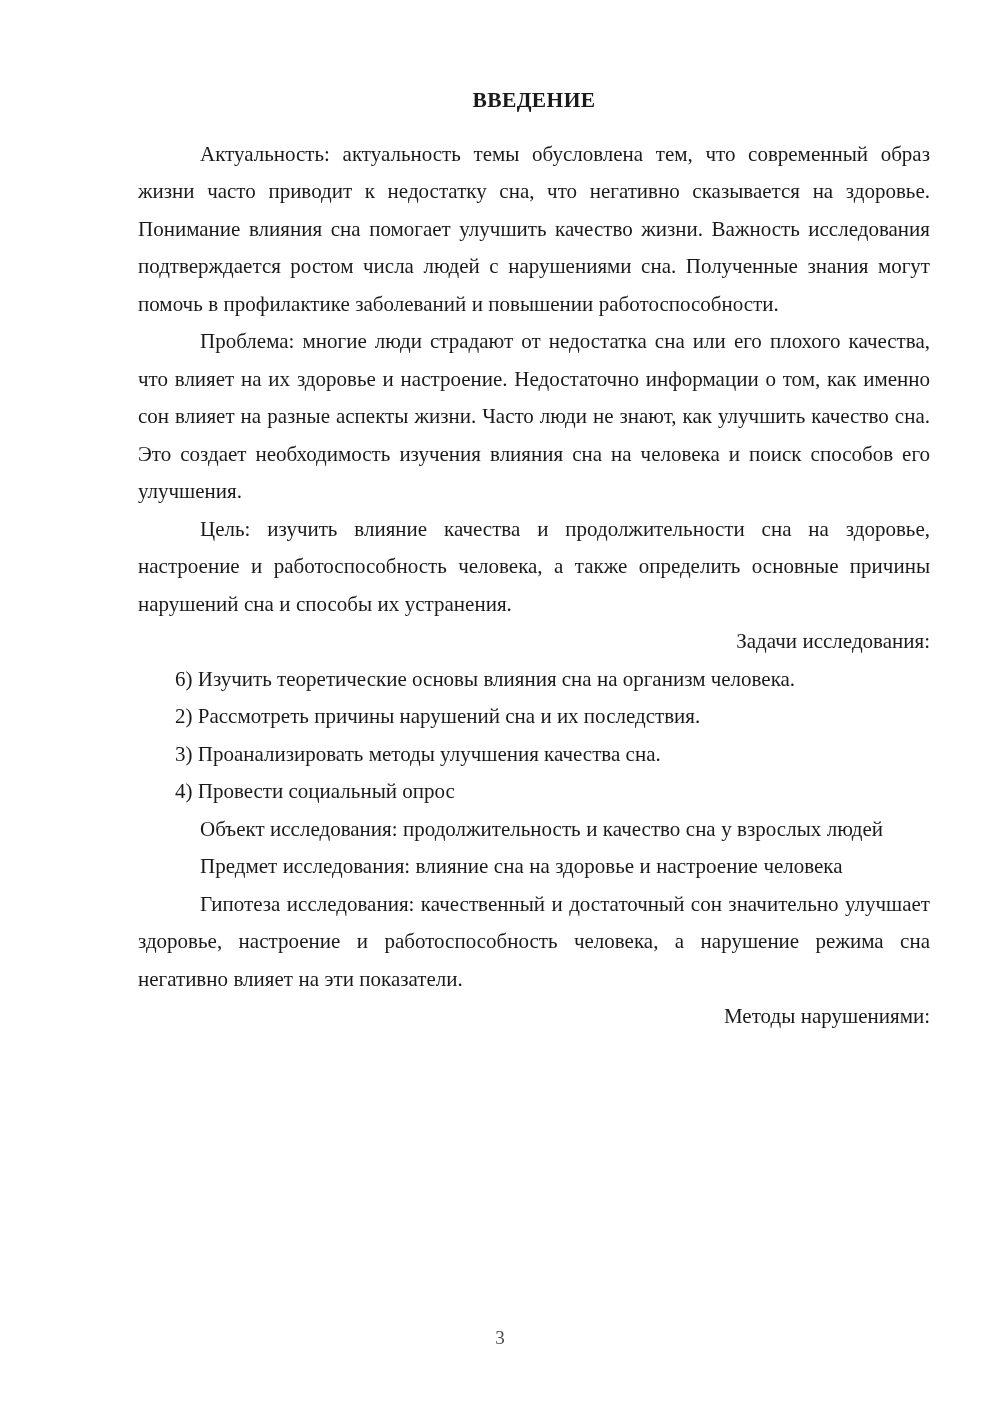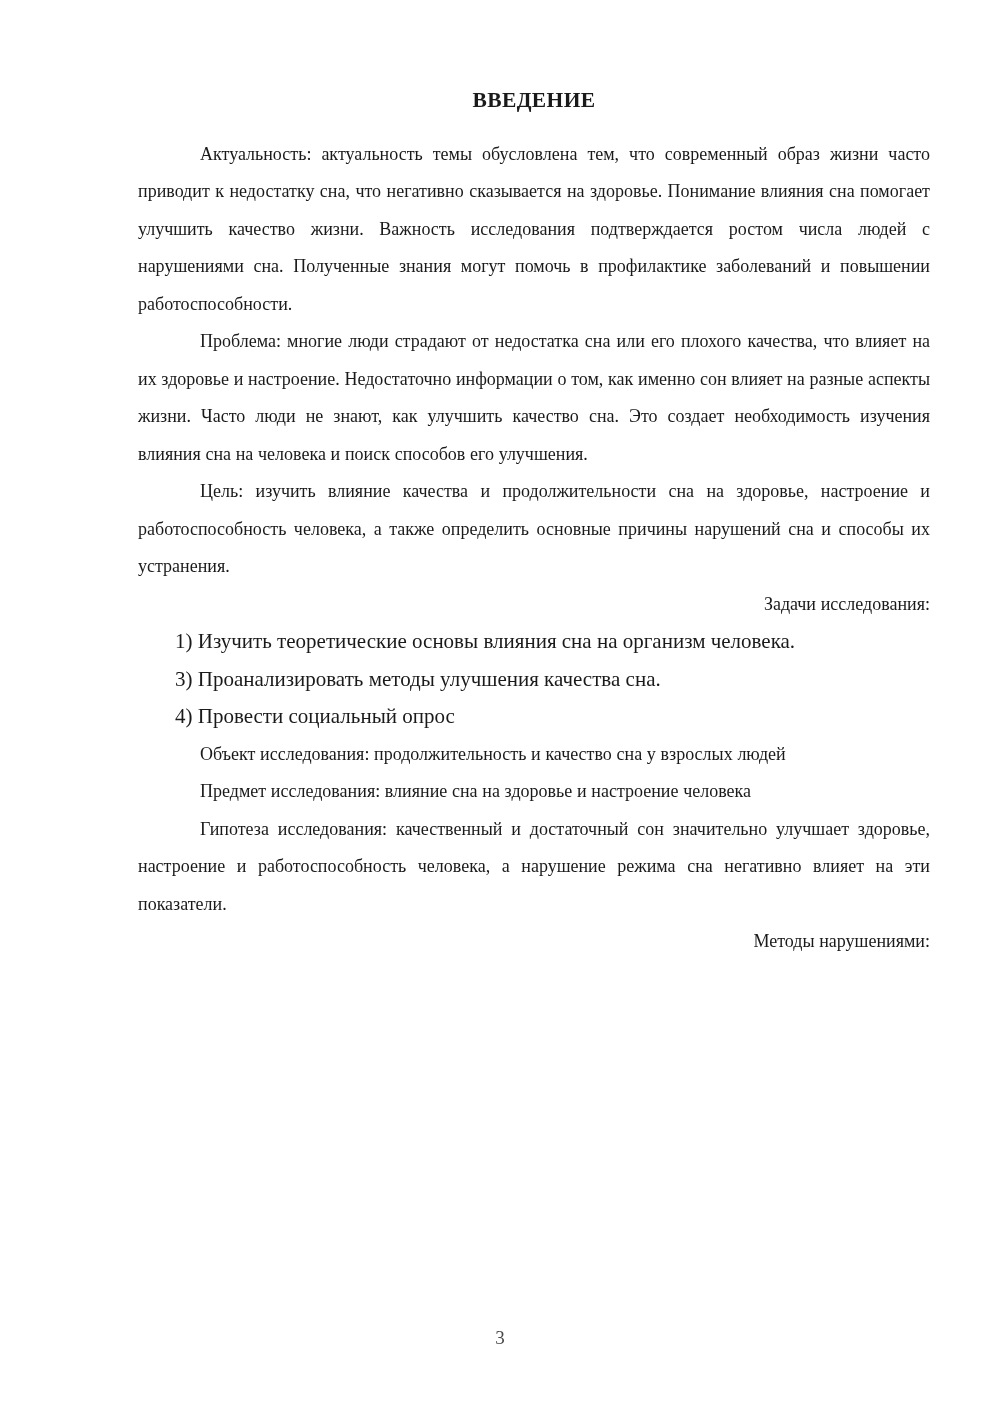--- a/index.html
+++ b/index.html
@@ -31,21 +31,21 @@
   }
   .doc-title {
     font-size: 21.5px;
     font-weight: bold;
     text-align: center;
     letter-spacing: 0.4px;
     margin: 0 0 22px 0;
     line-height: 1.2;
   }
   p.para {
-    font-size: 18px;
+    font-size: 21px;
     line-height: 37.5px;
     text-align: justify;
     text-justify: inter-word;
     text-indent: 62px;
     margin: 0 0 0 0;
     hyphens: none;
     word-spacing: 0.2px;
   }
   p.para.last-left {
     text-align: right;
@@ -84,21 +84,22 @@
 
     <p class="para">Актуальность: актуальность темы обусловлена тем, что современный образ жизни часто приводит к недостатку сна, что негативно сказывается на здоровье. Понимание влияния сна помогает улучшить качество жизни. Важность исследования подтверждается ростом числа людей с нарушениями сна. Полученные знания могут помочь в профилактике заболеваний и повышении работоспособности.</p>
 
     <p class="para">Проблема: многие люди страдают от недостатка сна или его плохого качества, что влияет на их здоровье и настроение. Недостаточно информации о том, как именно сон влияет на разные аспекты жизни. Часто люди не знают, как улучшить качество сна. Это создает необходимость изучения влияния сна на человека и поиск способов его улучшения.</p>
 
     <p class="para">Цель: изучить влияние качества и продолжительности сна на здоровье, настроение и работоспособность человека, а также определить основные причины нарушений сна и способы их устранения.</p>
 
     <p class="para last-left">Задачи исследования:</p>
 
     <ul class="list">
-      <li class="list-item">1) Изучить теоретические основы влияния сна на организм человека.</li>
+      <li class="list-item">6) Изучить теоретические основы влияния сна на организм человека.</li>
+      <li class="list-item">2) Рассмотреть причины нарушений сна и их последствия.</li>
       <li class="list-item">3) Проанализировать методы улучшения качества сна.</li>
       <li class="list-item">4) Провести социальный опрос</li>
     </ul>
 
     <p class="para">Объект исследования: продолжительность и качество сна у взрослых людей</p>
 
     <p class="para">Предмет исследования: влияние сна на здоровье и настроение человека</p>
 
     <p class="para">Гипотеза исследования: качественный и достаточный сон значительно улучшает здоровье, настроение и работоспособность человека, а нарушение режима сна негативно влияет на эти показатели.</p>
 

